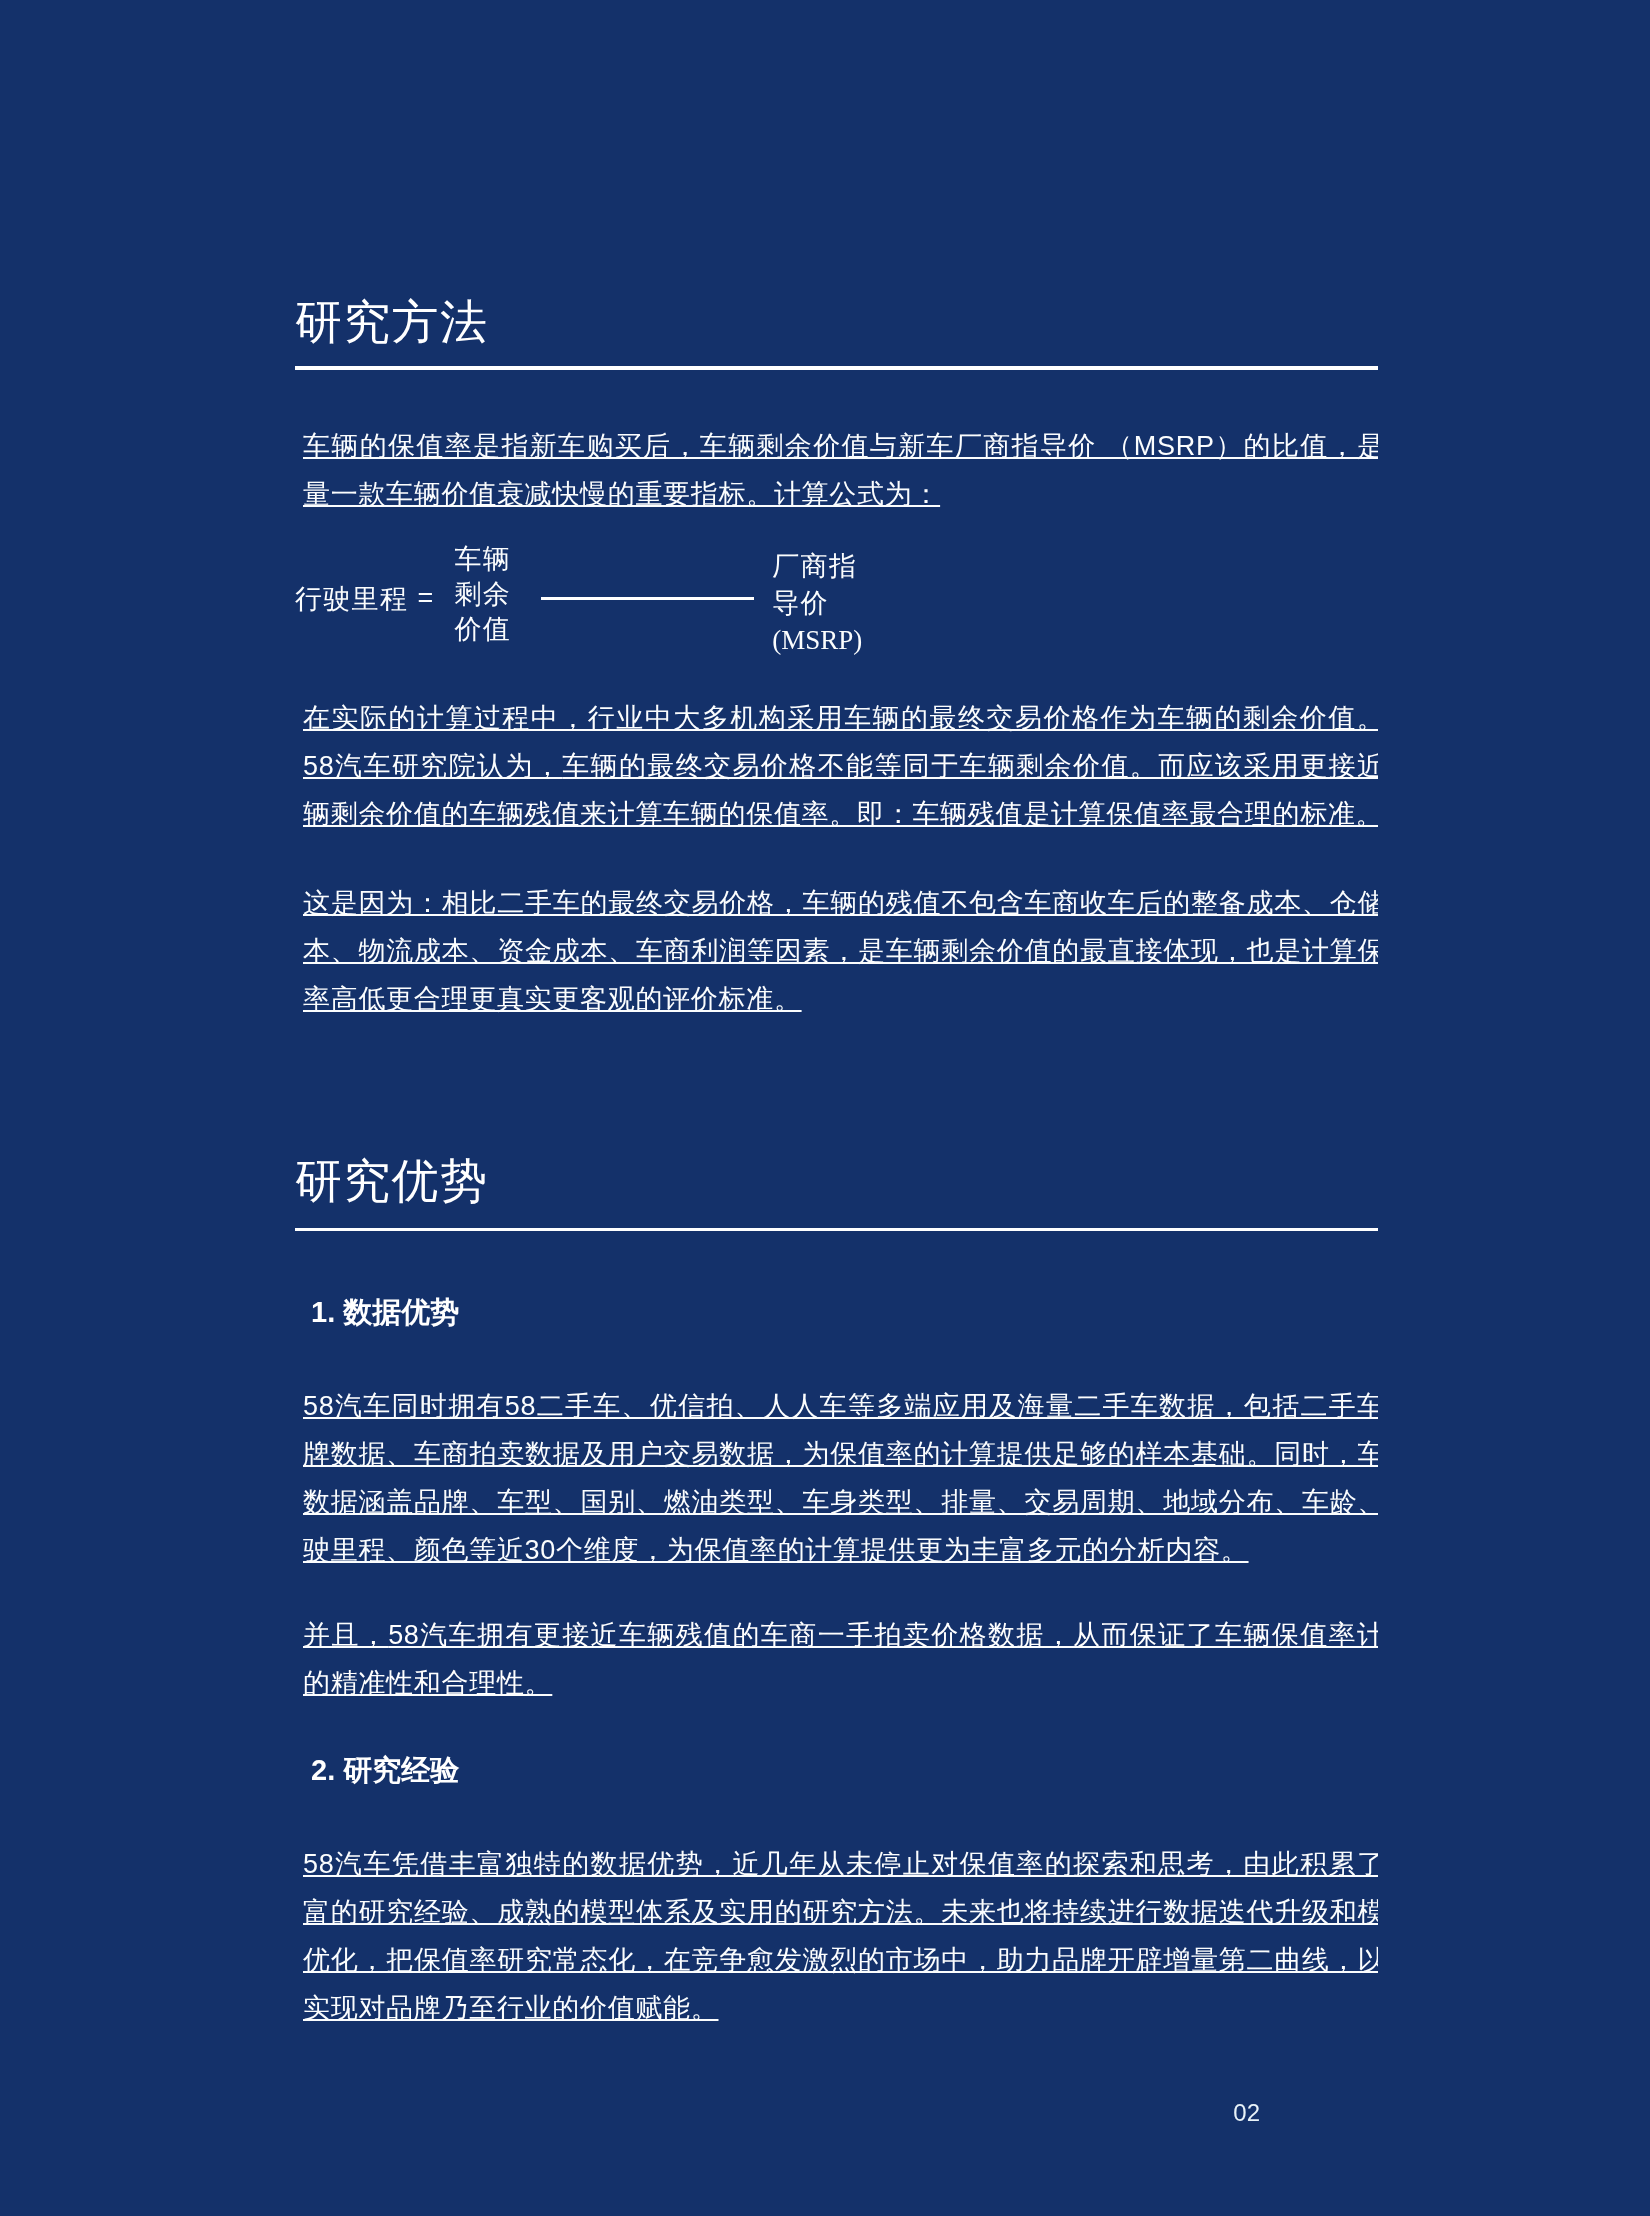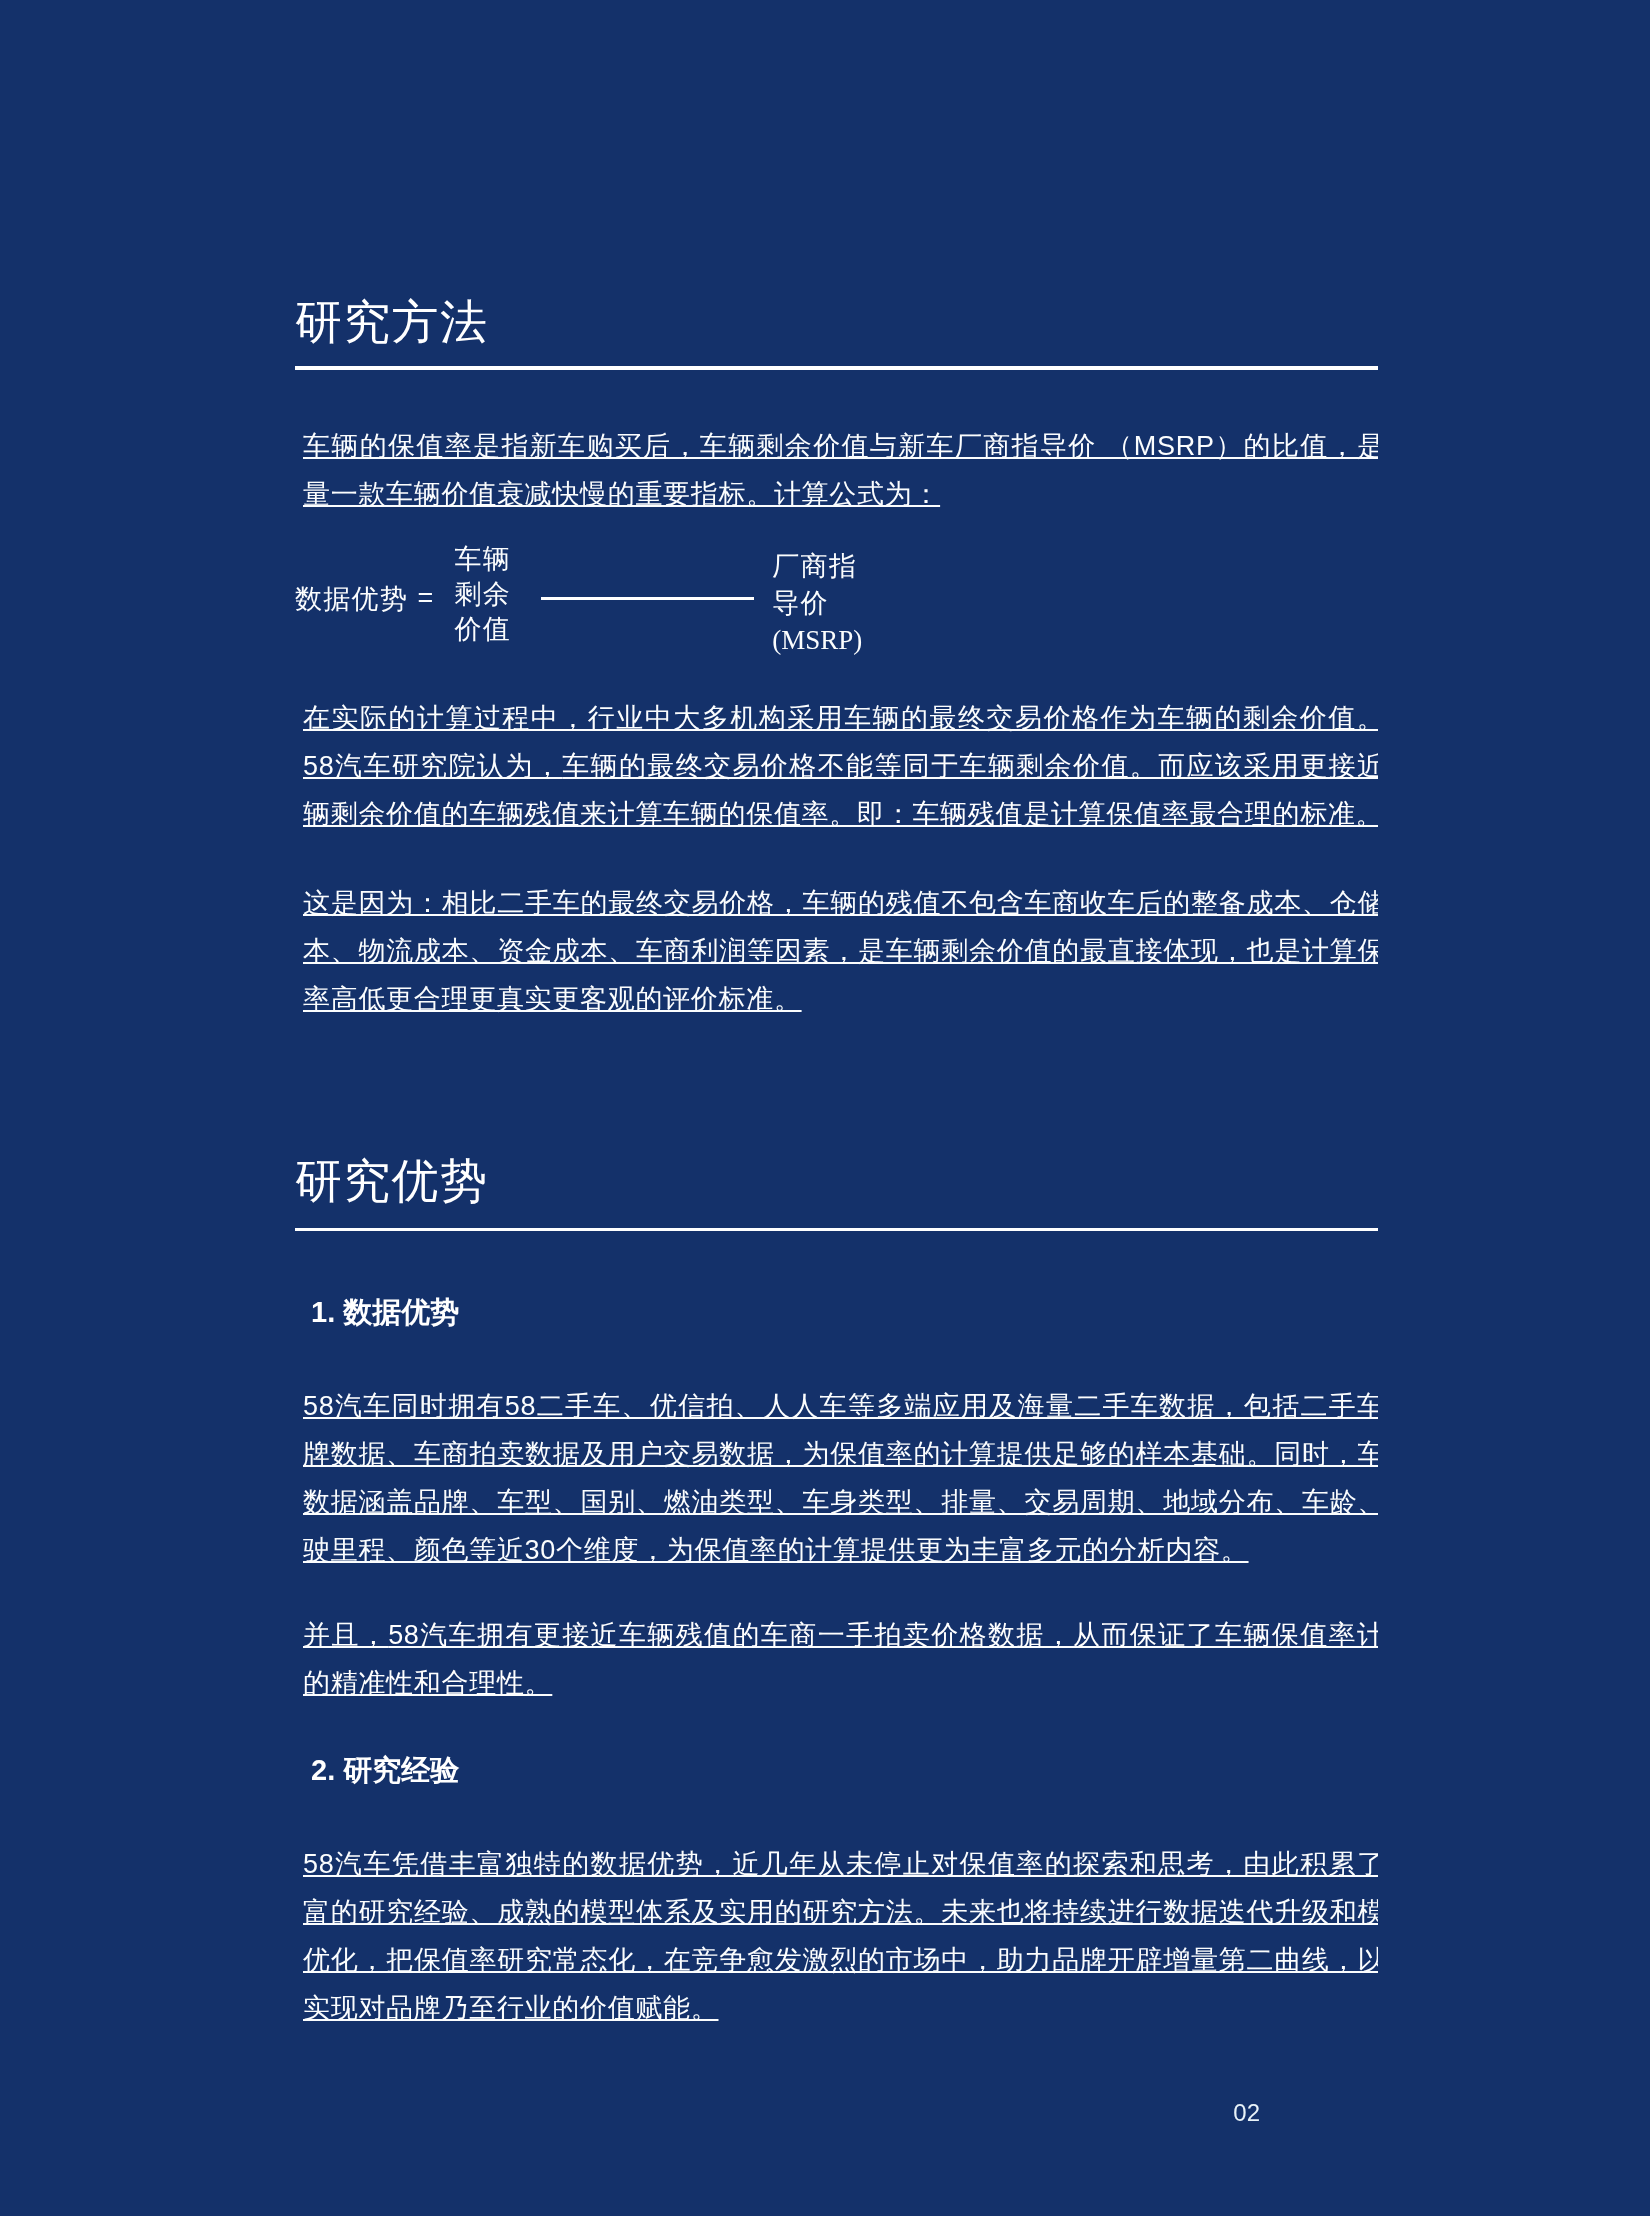--- a/index.html
+++ b/index.html
@@ -111,21 +111,21 @@
 
 <div class="page">
   <div class="content">
 
     <h1 class="section-title first">研究方法</h1>
     <div class="divider d1"></div>
 
     <p class="para p1">车辆的保值率是指新车购买后，车辆剩余价值与新车厂商指导价 （MSRP）的比值，是衡量一款车辆价值衰减快慢的重要指标。计算公式为：</p>
 
     <div class="formula">
-      <span class="formula-lhs">数据优势</span>
+      <span class="formula-lhs">行驶里程</span>
       <span class="formula-eq">=</span>
       <span class="fraction">
         <span class="frac-top">车辆剩余价值</span>
         <span class="frac-bar"></span>
         <span class="frac-bottom"><span>厂商指导价</span><span class="latin-serif">(MSRP)</span></span>
       </span>
     </div>
 
     <p class="para p2"><span>在实际的计算过程中，行业中大多机构采用车辆的最终交易价格作为车辆的剩余价值。而58汽车研究院认为，</span><span class="accent">车辆的最终交易价格不能等同于车辆剩余价值。而应该采用更接近车辆剩余价值的车辆残值来计算车辆的保值率。即：车辆残值是计算保值率最合理的标准。</span></p>
 

